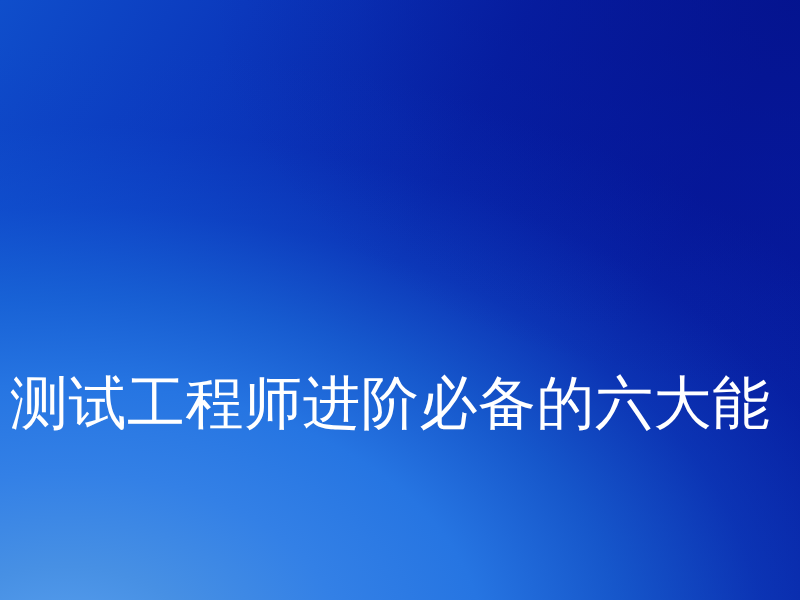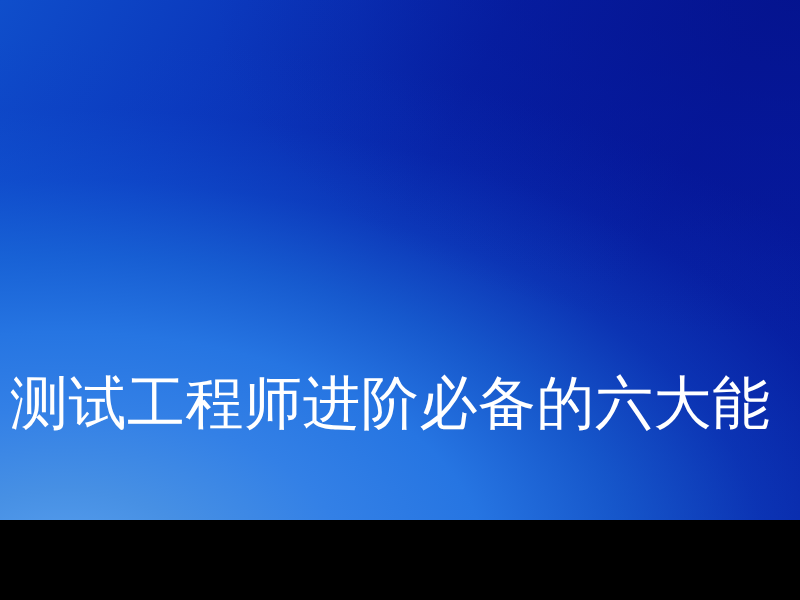--- a/index.html
+++ b/index.html
@@ -10,21 +10,21 @@
   }
   body {
     width: 800px;
     height: 600px;
     overflow: hidden;
   }
 
   #banner {
     position: relative;
     width: 800px;
-    height: 520px;
+    height: 600px;
     overflow: hidden;
     
     background-color: #06199a;
   }
 
   
   #banner .grad-base {
     position: absolute;
     inset: 0;
     background: linear-gradient(118deg,

